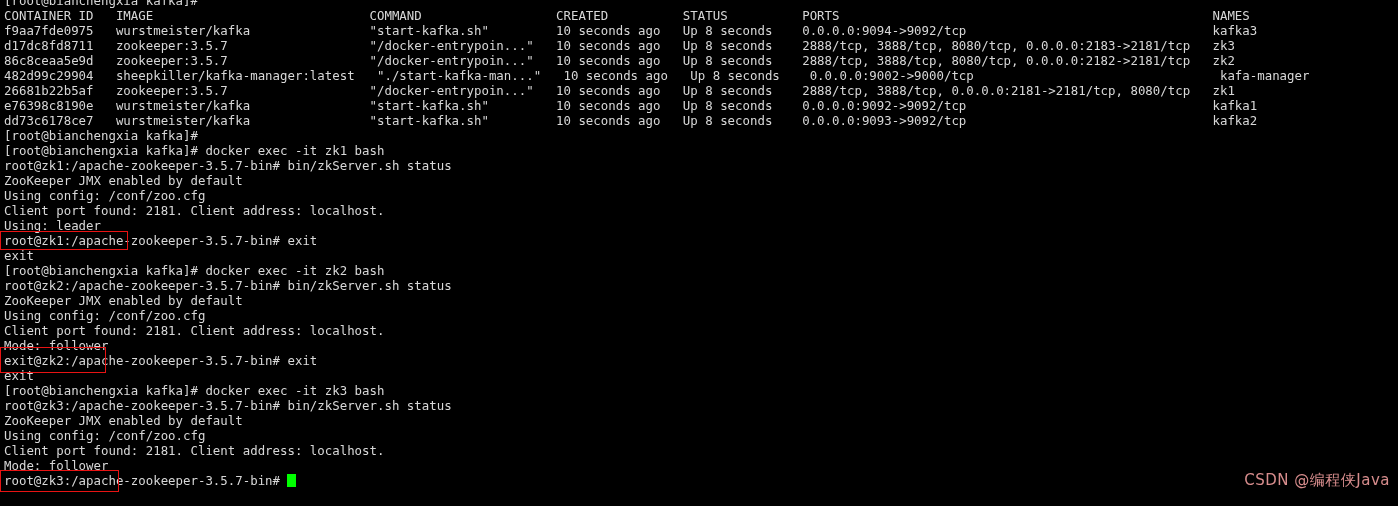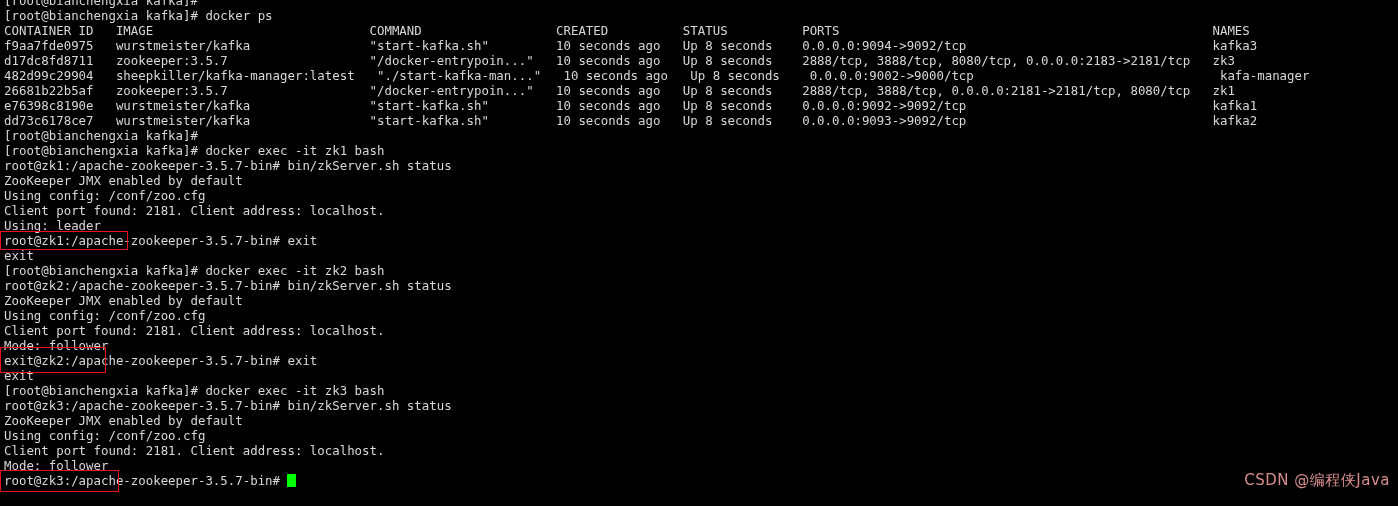--- a/index.html
+++ b/index.html
@@ -67,24 +67,24 @@
     opacity: 0.85;
   }
 </style>
 </head>
 <body>
 
 <div id="terminal">
 
   <div id="screen">
     <div class="line">[root@bianchengxia kafka]#</div>
-    <div class="line">[root@bianchengxia kafka]# docker ps</div>
     <div class="line">CONTAINER ID   IMAGE                             COMMAND                  CREATED          STATUS          PORTS                                                  NAMES</div>
     <div class="line">f9aa7fde0975   wurstmeister/kafka                "start-kafka.sh"         10 seconds ago   Up 8 seconds    0.0.0.0:9094-&gt;9092/tcp                                 kafka3</div>
     <div class="line">d17dc8fd8711   zookeeper:3.5.7                   "/docker-entrypoin..."   10 seconds ago   Up 8 seconds    2888/tcp, 3888/tcp, 8080/tcp, 0.0.0.0:2183-&gt;2181/tcp   zk3</div>
+    <div class="line">86c8ceaa5e9d   zookeeper:3.5.7                   "/docker-entrypoin..."   10 seconds ago   Up 8 seconds    2888/tcp, 3888/tcp, 8080/tcp, 0.0.0.0:2182-&gt;2181/tcp   zk2</div>
     <div class="line">482d99c29904   sheepkiller/kafka-manager:latest   "./start-kafka-man..."   10 seconds ago   Up 8 seconds    0.0.0.0:9002-&gt;9000/tcp                                 kafa-manager</div>
     <div class="line">26681b22b5af   zookeeper:3.5.7                   "/docker-entrypoin..."   10 seconds ago   Up 8 seconds    2888/tcp, 3888/tcp, 0.0.0.0:2181-&gt;2181/tcp, 8080/tcp   zk1</div>
     <div class="line">e76398c8190e   wurstmeister/kafka                "start-kafka.sh"         10 seconds ago   Up 8 seconds    0.0.0.0:9092-&gt;9092/tcp                                 kafka1</div>
     <div class="line">dd73c6178ce7   wurstmeister/kafka                "start-kafka.sh"         10 seconds ago   Up 8 seconds    0.0.0.0:9093-&gt;9092/tcp                                 kafka2</div>
     <div class="line">[root@bianchengxia kafka]#</div>
     <div class="line">[root@bianchengxia kafka]# docker exec -it zk1 bash</div>
     <div class="line">root@zk1:/apache-zookeeper-3.5.7-bin# bin/zkServer.sh status</div>
     <div class="line">ZooKeeper JMX enabled by default</div>
     <div class="line">Using config: /conf/zoo.cfg</div>
     <div class="line">Client port found: 2181. Client address: localhost.</div>

